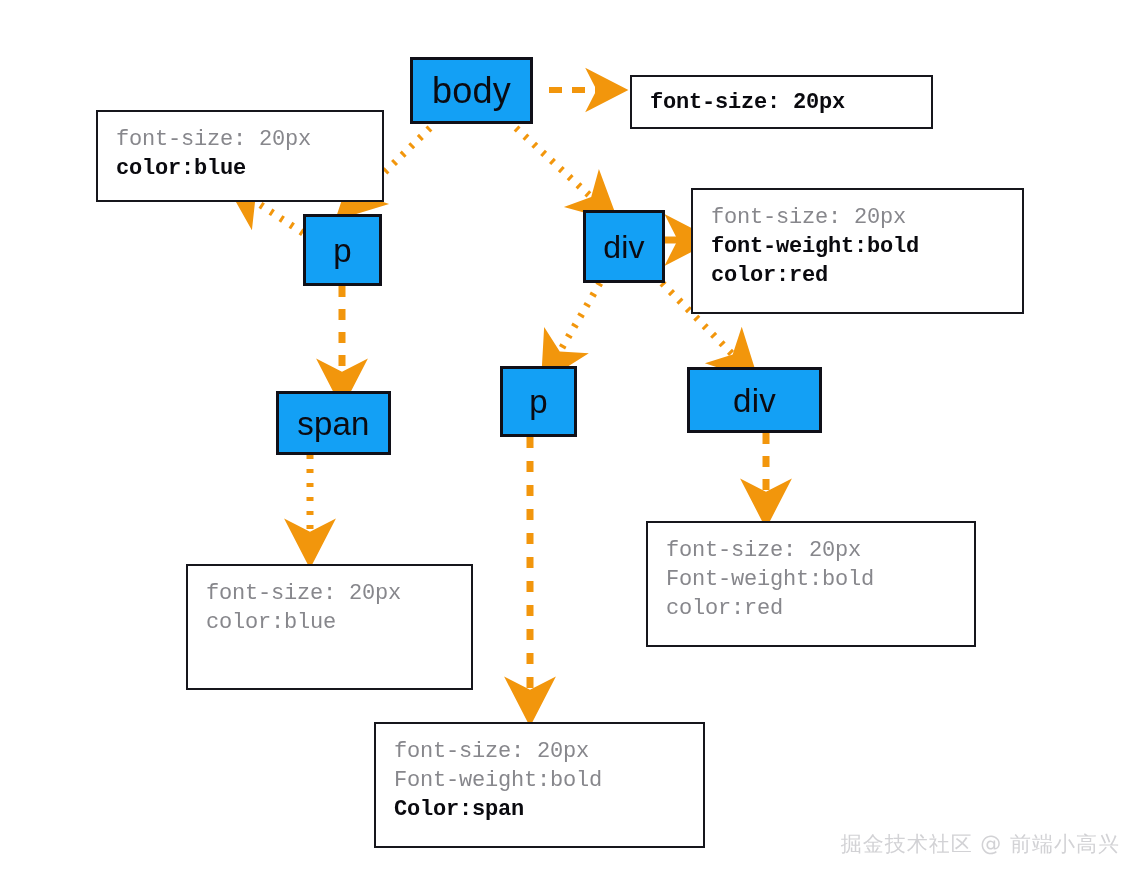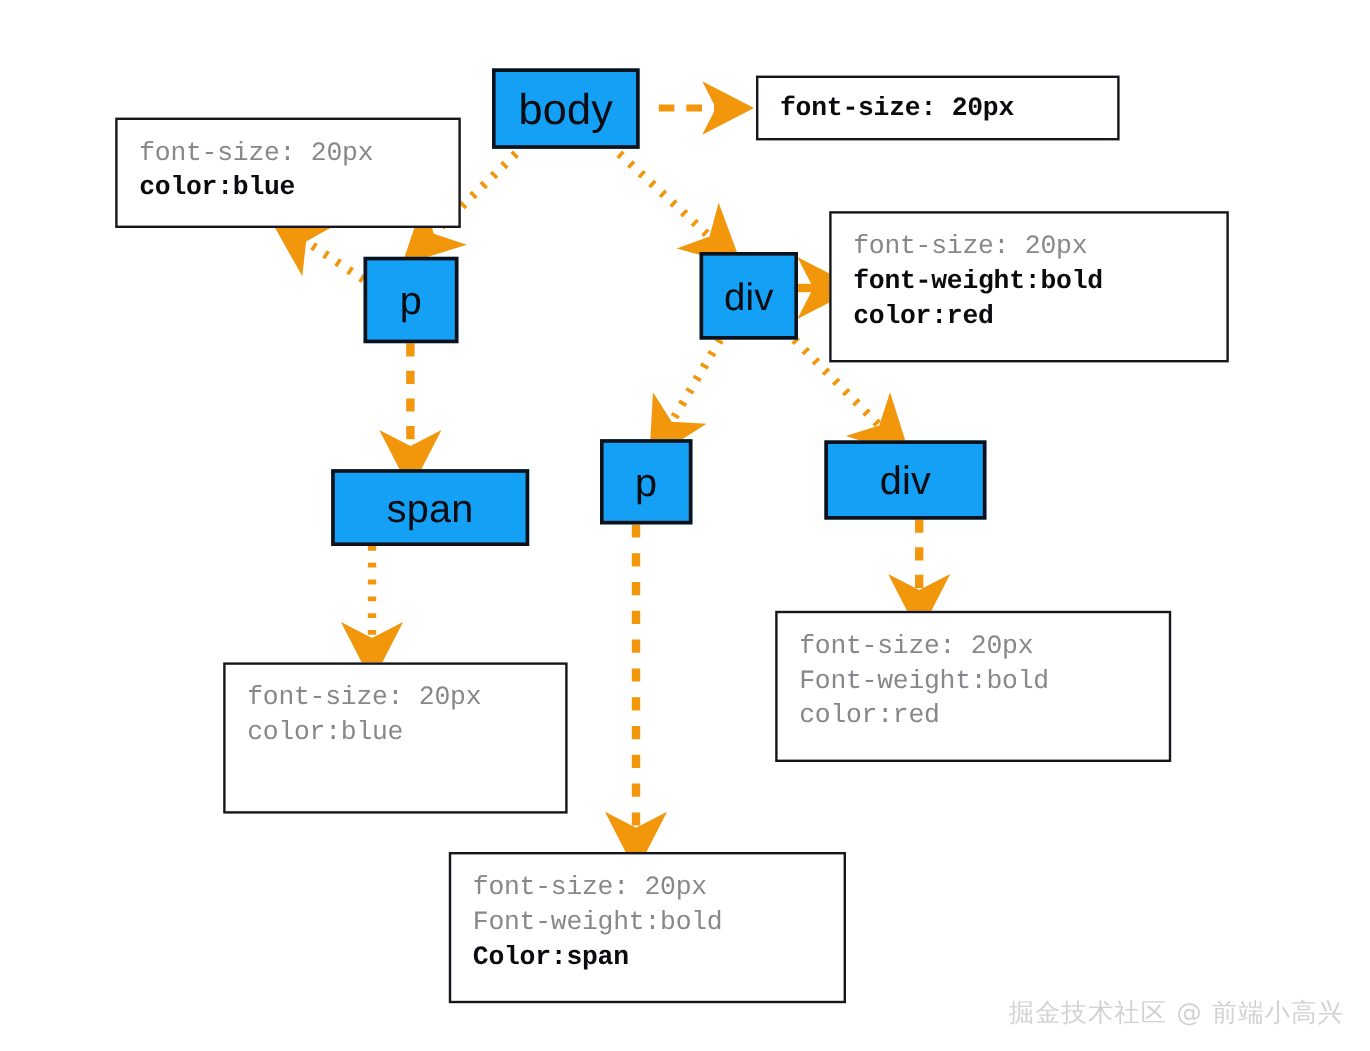--- a/index.html
+++ b/index.html
@@ -47,20 +47,21 @@
 
   
   .cssbox {
     position: absolute;
     background: #ffffff;
     border: 2px solid #16161c;
     box-sizing: border-box;
     padding: 13px 18px 14px 18px;
     font-family: "Liberation Mono", monospace;
     z-index: 2;
+    margin-top: 12px;
   }
   .cssbox .line {
     white-space: pre;
     line-height: 1.32;
     font-size: 22px;
     letter-spacing: -0.2px;
   }
   .line.inherited {
     color: #87878c;
     font-weight: 400;
@@ -127,21 +128,21 @@
   </div>
 
   <div class="node" style="left:303px; top:214px; width:79px; height:72px; font-size:33px;">
     <span>p</span>
   </div>
 
   <div class="node" style="left:583px; top:210px; width:82px; height:73px; font-size:32px;">
     <span>div</span>
   </div>
 
-  <div class="node" style="left:276px; top:391px; width:165px; height:64px; font-size:33px;">
+  <div class="node" style="left:276px; top:391px; width:115px; height:64px; font-size:33px;">
     <span>span</span>
   </div>
 
   <div class="node" style="left:500px; top:366px; width:77px; height:71px; font-size:33px;">
     <span>p</span>
   </div>
 
   <div class="node" style="left:687px; top:367px; width:135px; height:66px; font-size:33px;">
     <span>div</span>
   </div>

